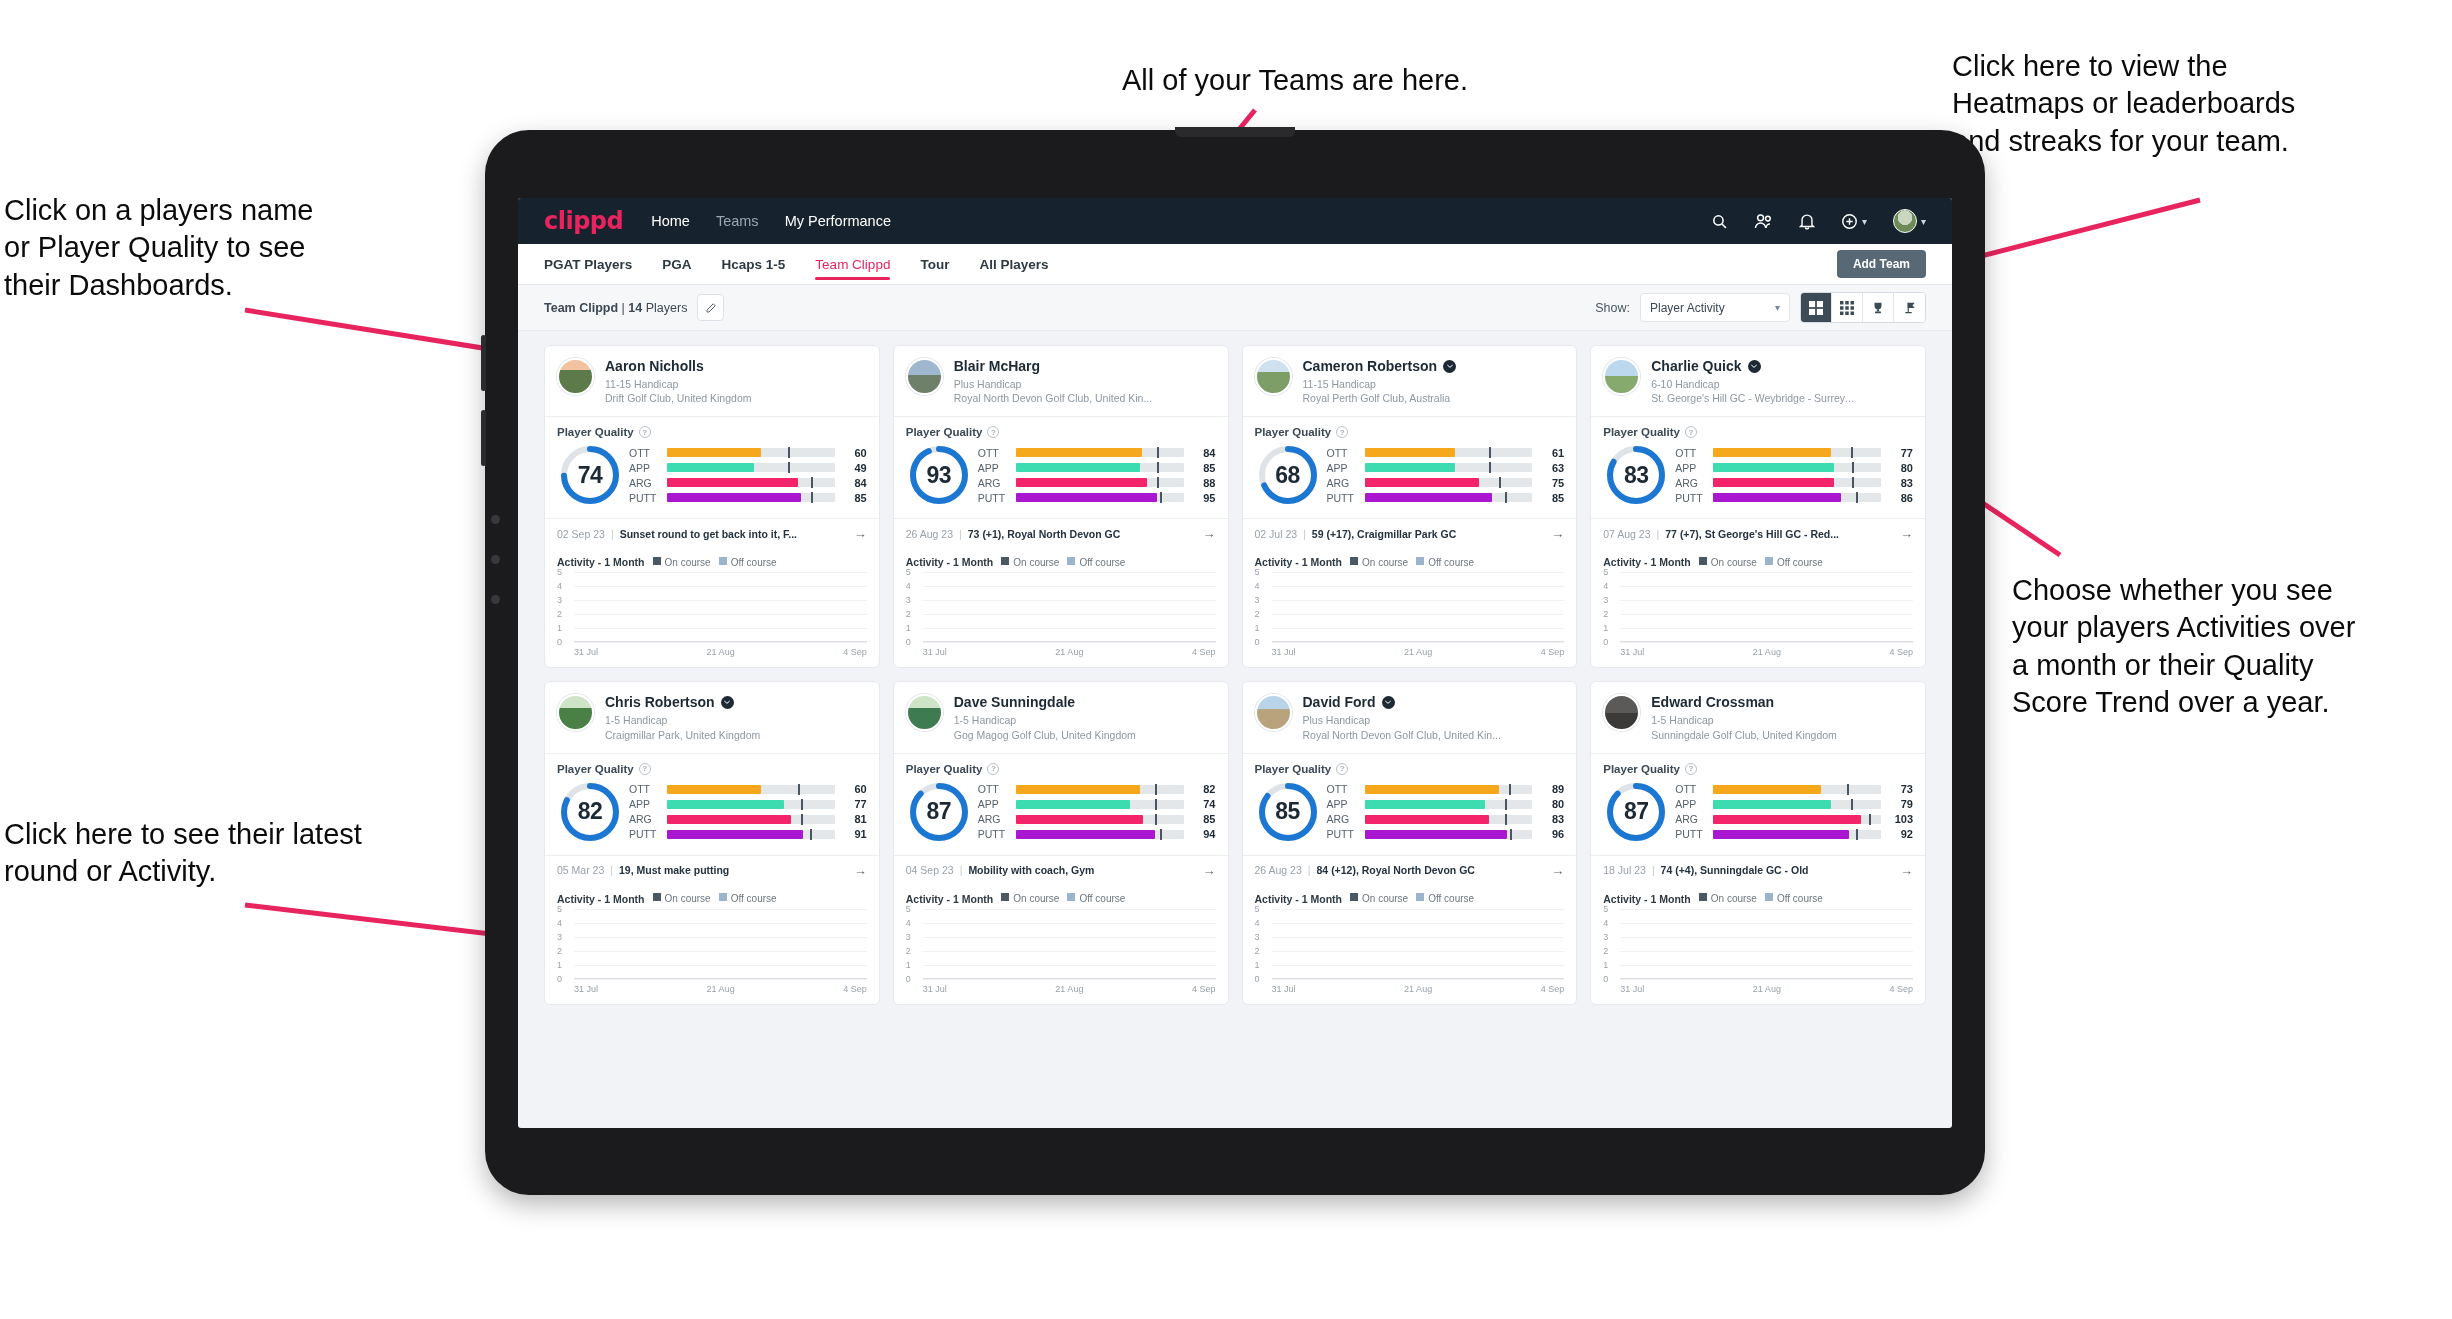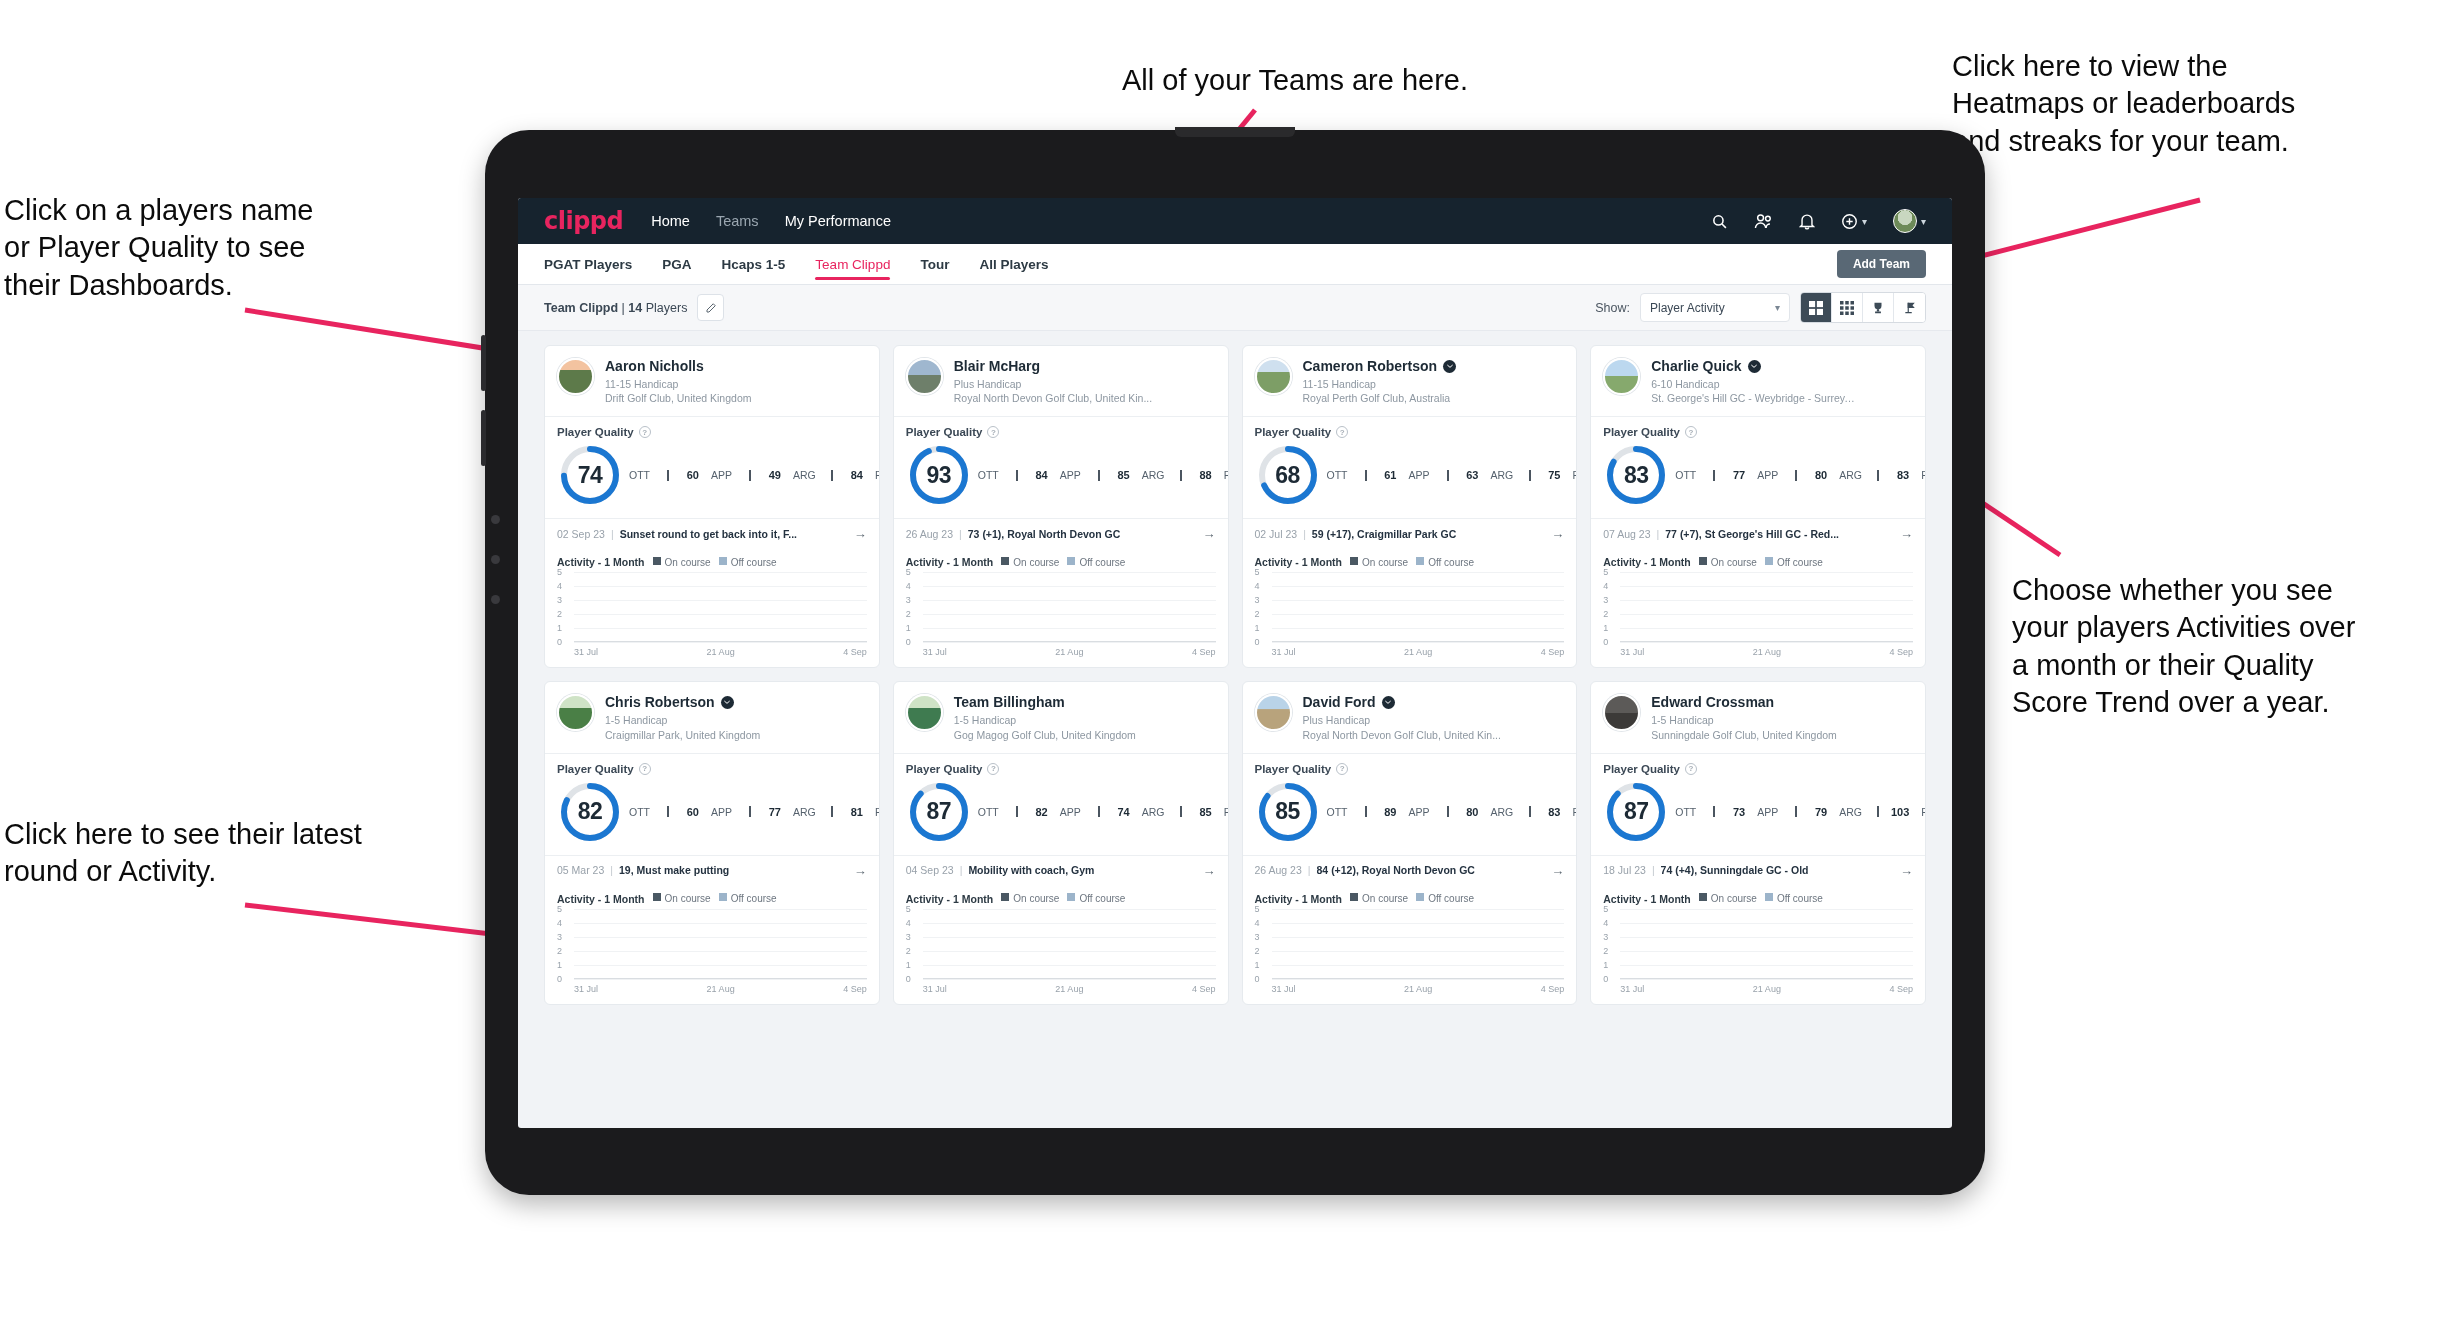--- a/index.html
+++ b/index.html
@@ -156,21 +156,21 @@
     color: #a6aeb6; font-size: 8px; display:flex; align-items:center; justify-content:center;
   }
 
   .pq-body { display: flex; align-items: center; padding: 4px 12px 10px 12px; gap: 6px; }
   .donut { position: relative; width: 66px; height: 66px; flex: none; }
   .donut svg { transform: rotate(-90deg); display:block; }
   .donut .val {
     position: absolute; inset: 0; display: flex; align-items: center; justify-content: center;
     font-size: 23px; font-weight: 700; color: #1d2a35; letter-spacing: -0.5px;
   }
-  .bars { flex: 1; display: flex; flex-direction: row; gap: 12px; justify-content: flex-end; }
+  .bars { flex: 1; display: flex; flex-direction: column; gap: 3px; justify-content: flex-end; }
   .barrow { display: flex; align-items: center; gap: 6px; }
   .blabel { font-size: 10.5px; color: #55616d; width: 32px; font-weight: 500; }
   .btrack { position: relative; flex: 1; height: 9px; background: #e4e7ea; border-radius: 1px; }
   .bfill { position: absolute; left: 0; top: 0; bottom: 0; border-radius: 1px; }
   .btick { position: absolute; top: -1px; bottom: -1px; width: 2px; background: #4b5560; }
   .bval { font-size: 11px; font-weight: 700; color: #1d2a35; width: 26px; text-align: right; }
 
   .round-row {
     display: flex; align-items: center; padding: 7px 12px; gap: 6px; border-top: 1px solid #eceff2;
     font-size: 10.5px; cursor: pointer;
@@ -898,21 +898,21 @@
                 <span>21 Aug</span>
                 <span>4 Sep</span>
               </div>
   </div>
   </div>
   <div class="card">
     <div class="card-head">
       <div class="pavatar" style="background:linear-gradient(180deg,#cfe3c6 0 35%,#3f7b50 36% 100%)"></div>
       <div>
         <div class="pname-row">
-          <span class="pname">Team Billingham</span>
+          <span class="pname">Dave Sunningdale</span>
         </div>
         <div class="pmeta">
           <span>1-5 Handicap</span>
           <span class="club">Gog Magog Golf Club, United Kingdom</span>
         </div>
       </div>
     </div>
     <div class="sep"></div>
     <div class="pq-title">
       <span>Player Quality</span>

